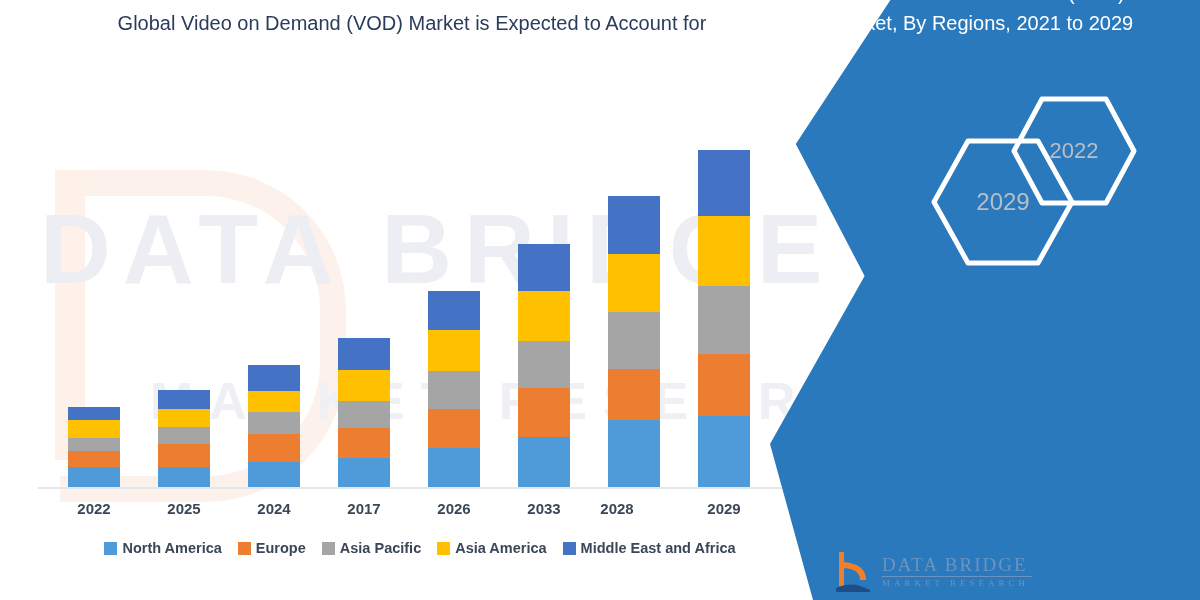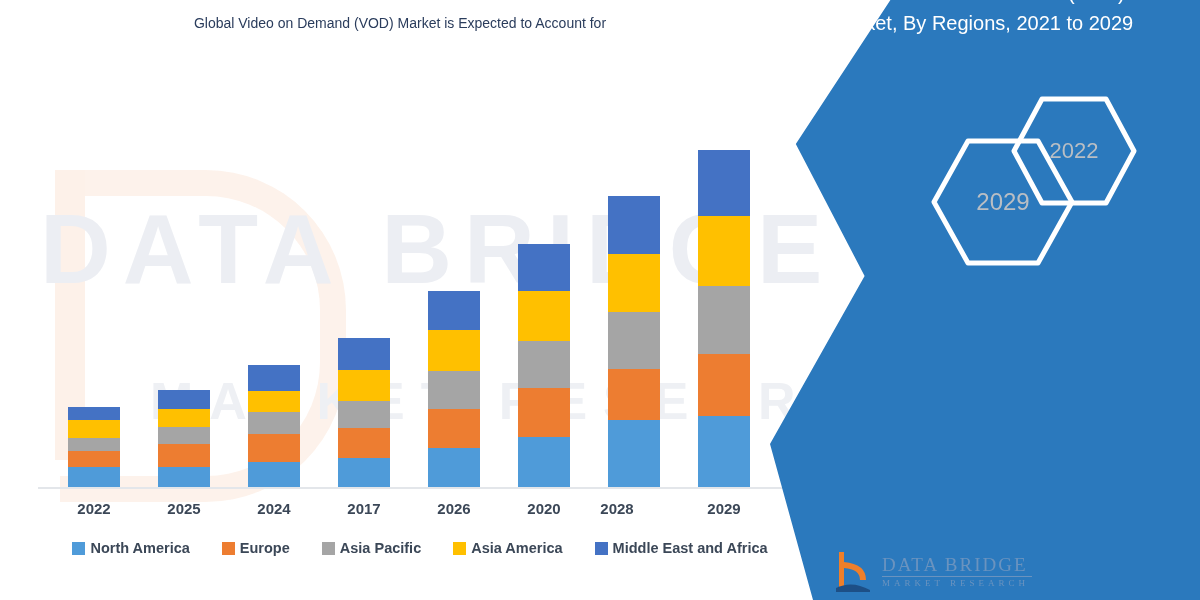--- a/index.html
+++ b/index.html
@@ -32,44 +32,44 @@
     border:26px solid #fdf1e9;border-radius:0 140px 140px 0;
     border-left:none;opacity:.9;
   }
   .wm-logo2{
     position:absolute;left:55px;top:170px;width:30px;height:290px;
     background:#fdf1e9;
   }
 
   
   .headline{
-    position:absolute;left:20px;top:8px;width:760px;
+    position:absolute;left:32px;top:8px;width:760px;
     text-align:center;color:#2a3c5c;
-    font-size:14px;line-height:31px;font-weight:400;
+    font-size:20px;line-height:31px;font-weight:400;
   }
 
   
   .plot{position:absolute;left:0;top:0;width:820px;height:600px;}
   .axis-line{
     position:absolute;left:38px;top:487px;width:760px;height:2px;
     background:#e3e6ea;
   }
   .bar{
     position:absolute;bottom:113px;width:52px;
   }
   .seg{width:100%;display:block;}
   .xlab{
     position:absolute;top:500px;width:90px;text-align:center;
     font-size:15px;font-weight:700;color:#3b4757;
   }
 
   
   .legend{
     position:absolute;left:40px;top:540px;width:760px;
-    display:flex;align-items:center;justify-content:center;gap:32px;
+    display:flex;align-items:center;justify-content:center;gap:16px;
   }
   .lg-item{display:flex;align-items:center;gap:5px;}
   .lg-swatch{width:13px;height:13px;display:block;}
   .lg-label{font-size:14.5px;font-weight:700;color:#3b4757;white-space:nowrap;}
 
   
   .panel{
     position:absolute;right:0;top:0;width:430px;height:600px;
     background:#2b79bd;
     clip-path:polygon(28% 0, 100% 0, 100% 100%, 10% 100%, 0 74%, 22% 46%, 6% 24%);
@@ -182,21 +182,21 @@
           <div class="seg" title="Europe 2029: 36.9" style="height: 62.0271px; background: rgb(237, 125, 49);"></div>
           <div class="seg" title="North America 2029: 42.1" style="height: 70.7681px; background: rgb(79, 155, 217);"></div>
         </div>
       </div>
     <div id="xlabels">
         <div class="xlab" style="left: 49px;">2022</div>
         <div class="xlab" style="left: 139px;">2025</div>
         <div class="xlab" style="left: 229px;">2024</div>
         <div class="xlab" style="left: 319px;">2017</div>
         <div class="xlab" style="left: 409px;">2026</div>
-        <div class="xlab" style="left: 499px;">2020</div>
+        <div class="xlab" style="left: 499px;">2033</div>
         <div class="xlab" style="left: 572px; text-align: center;">2028</div>
         <div class="xlab" style="left: 679px;">2029</div>
       </div>
     <div class="legend" id="legend">
         <div class="lg-item">
           <span class="lg-swatch" style="background: rgb(79, 155, 217);"></span>
           <span class="lg-label">North America</span>
         </div>
         <div class="lg-item">
           <span class="lg-swatch" style="background: rgb(237, 125, 49);"></span>

